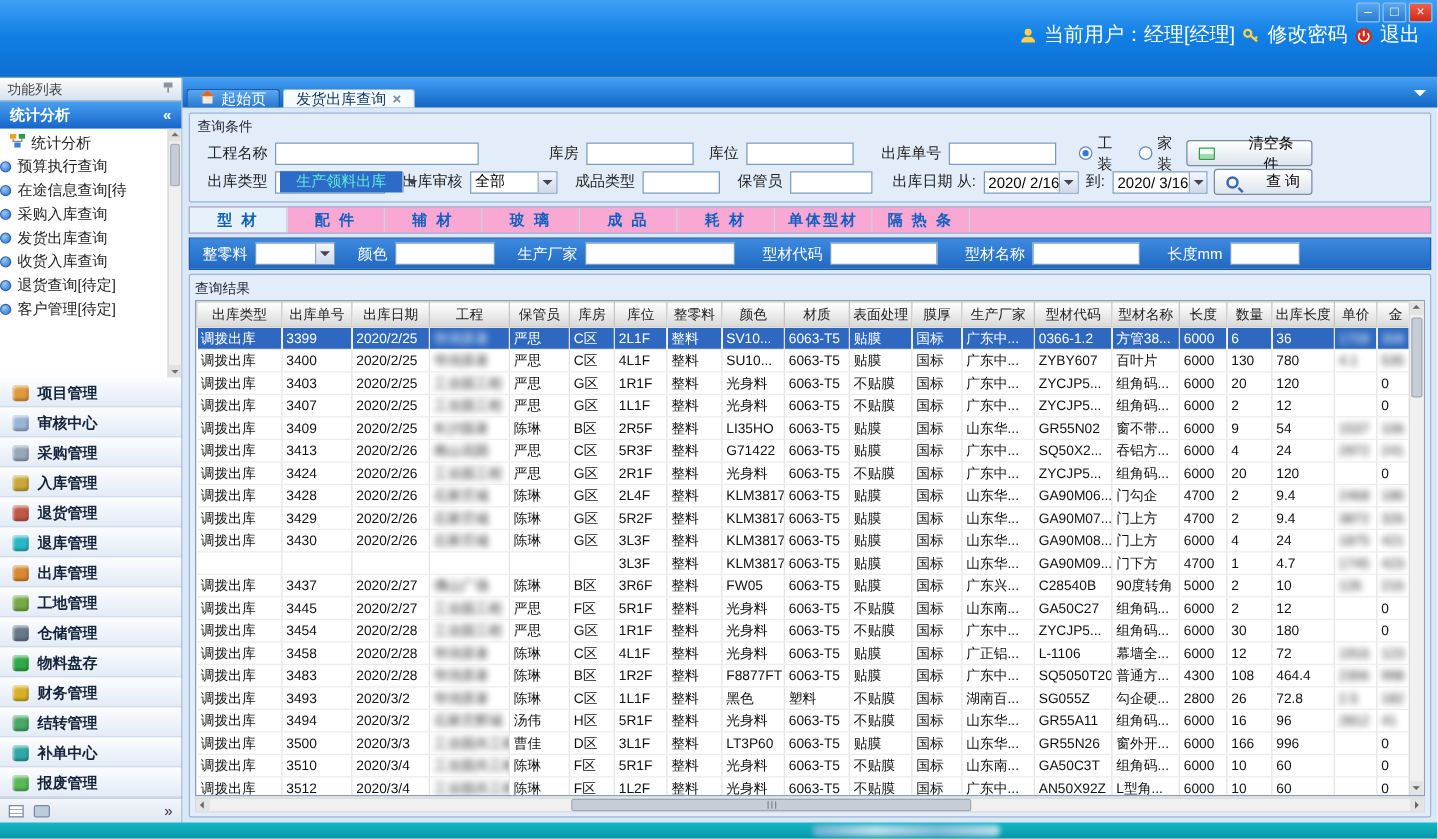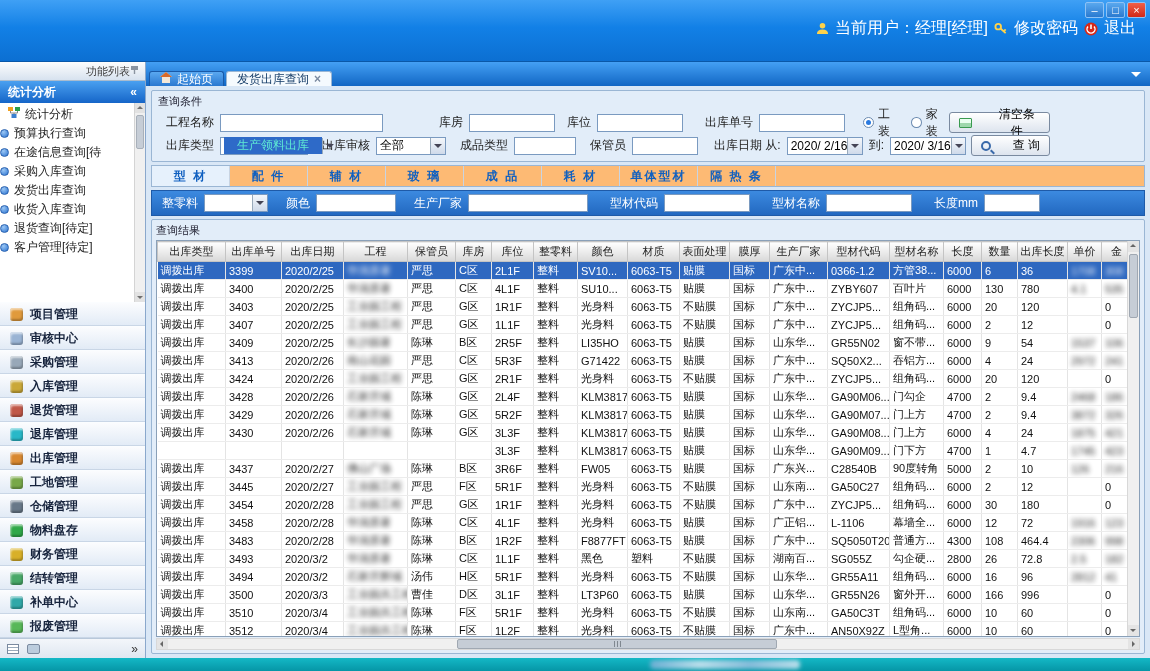--- a/index.html
+++ b/index.html
@@ -17,21 +17,21 @@
   .app-title { font-size:24px; font-weight:bold; color:#fff; text-shadow:1px 2px 2px #0a4a8e, 0 0 4px #0b5aa6; letter-spacing:1px; }
   .user-row { position:absolute; right:14px; top:18px; display:flex; align-items:center; gap:6px; color:#fff; font-size:16px; }
   .user-row .ulink { cursor:pointer; }
   .uicon { display:inline-flex; align-items:center; }
 
   
   .main-row { flex:1; display:flex; min-height:0; }
 
   
   .sidebar { width:146px; flex:0 0 146px; background:#eef3fa; border-right:1px solid #8aa8cc; display:flex; flex-direction:column; min-height:0; }
-  .sb-header { height:15px; flex:0 0 19px; background:linear-gradient(#fdfdfd,#d7e2ef); border-bottom:1px solid #aabccf; color:#444; font-size:11px; padding:2px 6px; display:flex; justify-content:flex-end; align-items:center; }
+  .sb-header { height:15px; flex:0 0 19px; background:linear-gradient(#fdfdfd,#d7e2ef); border-bottom:1px solid #aabccf; color:#444; font-size:11px; padding:2px 6px; display:flex; justify-content:space-between; align-items:center; }
   .sb-section { height:22px; flex:0 0 22px; background:linear-gradient(#4aa0f0,#1565c8); color:#fff; font-weight:bold; font-size:12px; padding:0 8px; display:flex; justify-content:space-between; align-items:center; cursor:pointer; }
   .tree { flex:1; background:#fff; position:relative; overflow:hidden; padding-top:2px; }
   .tree-root { display:flex; align-items:center; gap:5px; height:19px; padding-left:8px; font-size:12px; color:#222; cursor:pointer; }
   .tree-item { display:flex; align-items:center; gap:5px; height:19px; font-size:12px; color:#222; cursor:pointer; white-space:nowrap; overflow:hidden; }
   .bullet { width:9px; height:9px; border-radius:50%; background:radial-gradient(circle at 35% 30%, #9cc8f5, #2a72d0); border:1px solid #2a62b0; flex:0 0 9px; }
   .tree-scroll { position:absolute; right:0; top:0; bottom:0; width:11px; background:#f0f0f0; border-left:1px solid #d4d4d4; }
   .ts-up,.ts-down { position:absolute; left:0; width:10px; height:10px; background:#e2e2e2; }
   .ts-up { top:0; } .ts-down { bottom:0; }
   .ts-up::after { content:""; position:absolute; left:2px; top:3px; border:3px solid transparent; border-bottom-color:#707070; border-top:none; }
   .ts-down::after { content:""; position:absolute; left:2px; top:4px; border:3px solid transparent; border-top-color:#707070; border-bottom:none; }
@@ -56,29 +56,29 @@
   .inner { flex:1; min-height:0; display:flex; flex-direction:column; padding:4px 5px; background:#d9e7f6; }
   .groupbox { border:1px solid #9ab6d4; border-radius:2px; background:#e2edf9; padding:2px 6px 4px; }
   .gb-title { font-size:11px; color:#223; padding:1px 0 2px; }
   .qrow { display:flex; align-items:center; height:23px; }
   .ql { font-size:12px; color:#222; white-space:nowrap; }
   .qi { height:18px; border:1px solid #7a9ac0; background:#fff; font-size:12px; padding:0 3px; font-family:inherit; }
   .combo { display:inline-flex; align-items:center; height:18px; border:1px solid #7a9ac0; background:#fff; font-size:12px; padding-left:3px; cursor:pointer; white-space:nowrap; }
   .combo .dd { width:15px; height:16px; margin-left:auto; background:linear-gradient(#f4f7fb,#cfdaea); border-left:1px solid #9ab; position:relative; }
   .combo .dd::after { content:""; position:absolute; left:3px; top:6px; border:4px solid transparent; border-top-color:#445; border-bottom:none; }
   .combo-sel { background:#2e6ac8; color:#5eead4; padding:0 13px; }
-  .btn { display:inline-flex; align-items:center; gap:22px; height:21px; padding:0 9px; border:1px solid #7a8aa0; border-radius:3px; background:linear-gradient(#ffffff,#dde4ee); font-size:12px; cursor:pointer; font-family:Liberation Sans, sans-serif; }
+  .btn { display:inline-flex; align-items:center; gap:22px; height:21px; padding:0 9px; border:1px solid #7a8aa0; border-radius:3px; background:linear-gradient(#ffffff,#dde4ee); font-size:12px; cursor:pointer; font-family:Liberation Serif, serif; }
   .eraser { width:13px; height:10px; border:1px solid #3a9a50; background:linear-gradient(#eafff0 50%,#9ed8ac 50%); border-radius:1px; }
   .mag { width:10px; height:10px; border:2px solid #3a6aaa; border-radius:50%; position:relative; }
   .mag::after { content:""; position:absolute; width:5px; height:2px; background:#3a6aaa; transform:rotate(45deg); left:7px; top:8px; }
   .radio { display:inline-flex; align-items:center; gap:4px; cursor:pointer; font-size:12px; color:#222;justify-content:center; }
   .rdot { width:11px; height:11px; border-radius:50%; border:1px solid #6a8ab0; background:#fff; display:inline-block; }
   .rdot.sel::after { content:""; display:block; width:5px; height:5px; background:#2a7ae0; border-radius:50%; margin:2px; }
 
-  .mat-tabs { height:22px; flex:0 0 22px; margin-top:3px; background:#fdba74; border:1px solid #9ab6d4; display:flex; overflow:hidden; }
+  .mat-tabs { height:22px; flex:0 0 22px; margin-top:3px; background:#f9a8d4; border:1px solid #9ab6d4; display:flex; overflow:hidden; }
   .mat-tab { width:78px; flex:0 0 auto; text-align:center; line-height:20px; color:#1060c0; font-weight:bold; font-size:12px; border-right:1px solid #c8d4e2; cursor:pointer; letter-spacing:2px; padding:0 6px; }
   .mat-tab.active { background:#e6f1fc; }
 
   .filter2 { height:26px; flex:0 0 26px; margin-top:3px; background:linear-gradient(#3c8ae0,#2268c0); border:1px solid #1e5aa8; display:flex; align-items:center; padding:0 10px; color:#fff; }
   .fl { font-size:12px; white-space:nowrap; }
 
   .rbox { flex:1; margin-top:3px; min-height:0; display:flex; flex-direction:column; padding:2px 4px 3px; }
   .table-zone { flex:1; min-height:0; position:relative; background:#fff; border:1px solid #8aa0b8; overflow:hidden; }
   .table-clip { position:absolute; left:0; top:0; right:12px; bottom:0; overflow:hidden; }
   table { border-collapse:collapse; table-layout:fixed; width:974px; }

